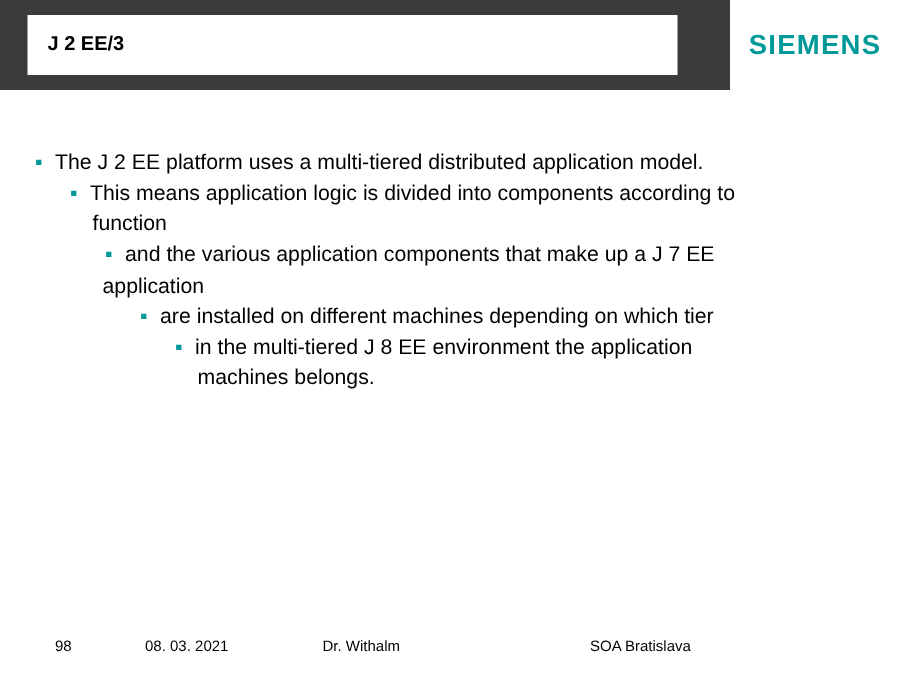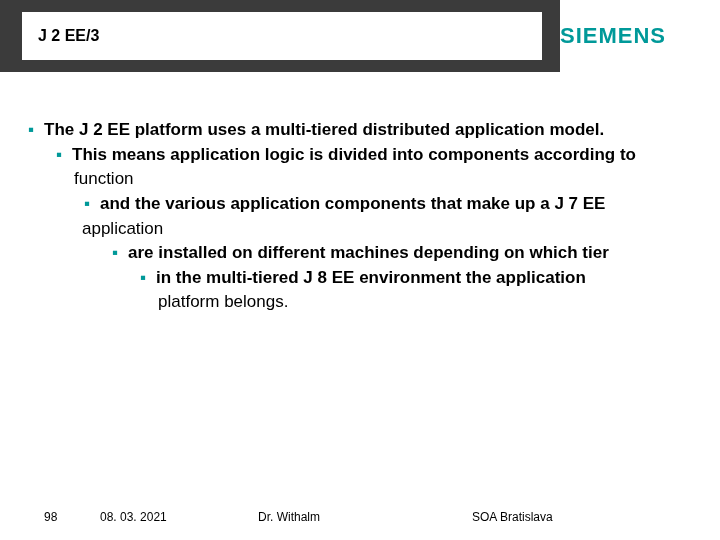--- a/index.html
+++ b/index.html
@@ -3,39 +3,39 @@
 <meta charset="utf-8">
 <style>
   * { margin: 0; padding: 0; box-sizing: border-box; }
   html, body { width: 720px; height: 540px; font-family: Arial, Helvetica, sans-serif; background: #fff; color: #000; }
   .slide { width: 720px; height: 540px; position: relative; background: #fff; padding-left: 36px; }
   
   .header-wrap { position: absolute; top: 0; left: 0; width: 720px; height: 72px; }
   .header-dark { position: absolute; top: 0; left: 0; width: 720px; height: 72px; background: #3b3b3b; }
   .header-white-left { position: absolute; top: 12px; left: 22px; width: 520px; height: 48px; background: #fff; display: flex; align-items: center; padding-left: 16px; }
   .header-white-left span { font-size: 16px; font-weight: 700; }
-  .header-white-right { position: absolute; top: 0; right: 0; width: 160px; height: 72px; background: #fff; display: flex; align-items: center; justify-content: flex-start; }
+  .header-white-right { position: absolute; top: 0; right: 0; width: 136px; height: 72px; background: #fff; display: flex; align-items: center; justify-content: center; }
   .header-white-right span { font-weight: 900; font-size: 22px; color: #009999; letter-spacing: 1px; }
 
   .body { position: absolute; top: 118px; left: 28px; width: 664px; font-size: 17px; line-height: 1.45; color: #000; }
   .lvl { display: flex; }
   .bullet { color: #009999; font-weight: 700; margin-right: 10px; flex: 0 0 auto; }
-  .txt { flex: 1 1 auto; font-weight: bold; }
+  .txt { flex: 1 1 auto; }
   .l0 { margin-left: 0; }
   .l1 { margin-left: 28px; }
   .l2 { margin-left: 56px; }
   .l3 { margin-left: 84px; }
   .l4 { margin-left: 112px; }
   .cont1 { margin-left: 46px; }
   .cont2 { margin-left: 54px; }
   .cont4 { margin-left: 130px; }
 
   .footer { position: absolute; bottom: 30px; left: 0; width: 720px; font-size: 12px; color: #000; }
   .footer .pg { position: absolute; left: 44px; }
-  .footer .dt { position: absolute; left: 100px; }
+  .footer .dt { position: absolute; left: 116px; }
   .footer .au { position: absolute; left: 258px; }
   .footer .ev { position: absolute; left: 472px; }
 </style>
 </head>
 <body>
 
 <div class="slide">
 
   <div class="header-wrap">
     <div class="header-dark"></div>
@@ -68,21 +68,21 @@
     </div>
     <div class="lvl l3">
       <span class="bullet">▪</span>
       <span class="txt">are installed on different machines depending on which tier</span>
     </div>
     <div class="lvl l4">
       <span class="bullet">▪</span>
       <span class="txt"> in the multi-tiered J 8 EE environment the application</span>
     </div>
     <div class="cont4">
-      <span>platform belongs.</span>
+      <span>machines belongs.</span>
     </div>
   </div>
 
   <div class="footer">
     <span class="pg">98</span>
     <span class="dt">08. 03. 2021</span>
     <span class="au">Dr. Withalm</span>
     <span class="ev">SOA Bratislava</span>
   </div>
 

